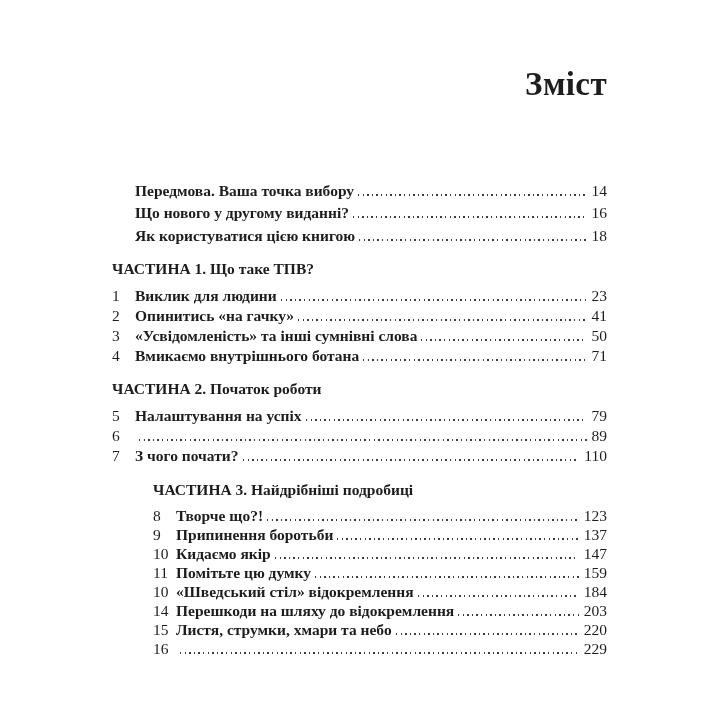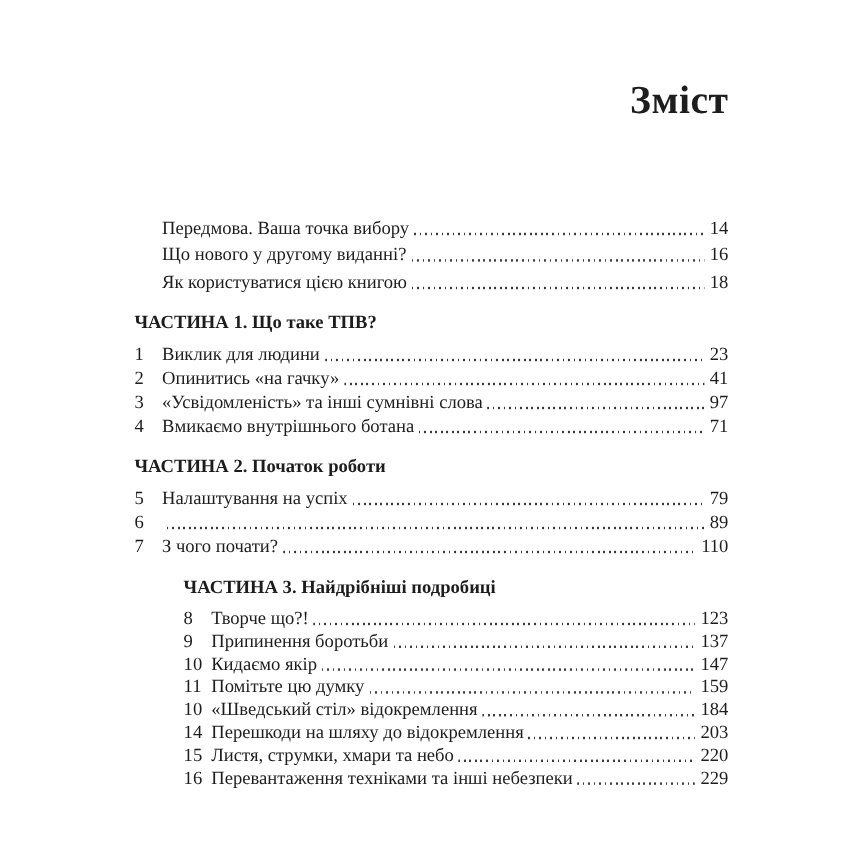--- a/index.html
+++ b/index.html
@@ -13,21 +13,21 @@
   .page-title{
     margin:68px 0 0;text-align:right;
     font-size:33px;font-weight:700;line-height:33px;letter-spacing:.4px;
   }
   .front{margin-top:76px;}
   .row{
     display:flex;align-items:flex-end;
     font-size:15.5px;line-height:18px;height:22.5px;
   }
   .num{flex:none;width:23px;}
-  .title{flex:none;white-space:nowrap;}
+  .title{flex:none;white-space:nowrap;font-weight:bold;}
   .leader{
     flex:1 1 auto;height:1.6px;margin:0 5px 4px 4px;min-width:12px;
     background:repeating-linear-gradient(90deg,#3c3c3c 0 1.4px,transparent 1.4px 4.6px);
   }
   .pg{flex:none;text-align:right;}
   .part{margin-top:15px;}
   .part:nth-child(2){}
   .part:nth-child(3){margin-top:16px;margin-left:41px;}
   .part-heading{
     margin:0 0 7px;font-size:15.5px;font-weight:700;line-height:18px;
@@ -75,21 +75,21 @@
           <div class="row">
     <span class="num">2</span>
     <span class="title">Опинитись «на гачку»</span>
     <span class="leader"></span>
     <span class="pg">41</span>
   </div>
           <div class="row">
     <span class="num">3</span>
     <span class="title">«Усвідомленість» та інші сумнівні слова</span>
     <span class="leader"></span>
-    <span class="pg">97</span>
+    <span class="pg">50</span>
   </div>
           <div class="row">
     <span class="num">4</span>
     <span class="title">Вмикаємо внутрішнього ботана</span>
     <span class="leader"></span>
     <span class="pg">71</span>
   </div>
         </div>
   </section>
       <section class="part">
@@ -154,20 +154,19 @@
     <span class="pg">203</span>
   </div>
           <div class="row">
     <span class="num">15</span>
     <span class="title">Листя, струмки, хмари та небо</span>
     <span class="leader"></span>
     <span class="pg">220</span>
   </div>
           <div class="row">
     <span class="num">16</span>
-    <span class="title">Перевантаження техніками та інші небезпеки</span>
     <span class="leader"></span>
     <span class="pg">229</span>
   </div>
         </div>
   </section>
     </div>
 </main>
 
 </body></html>

